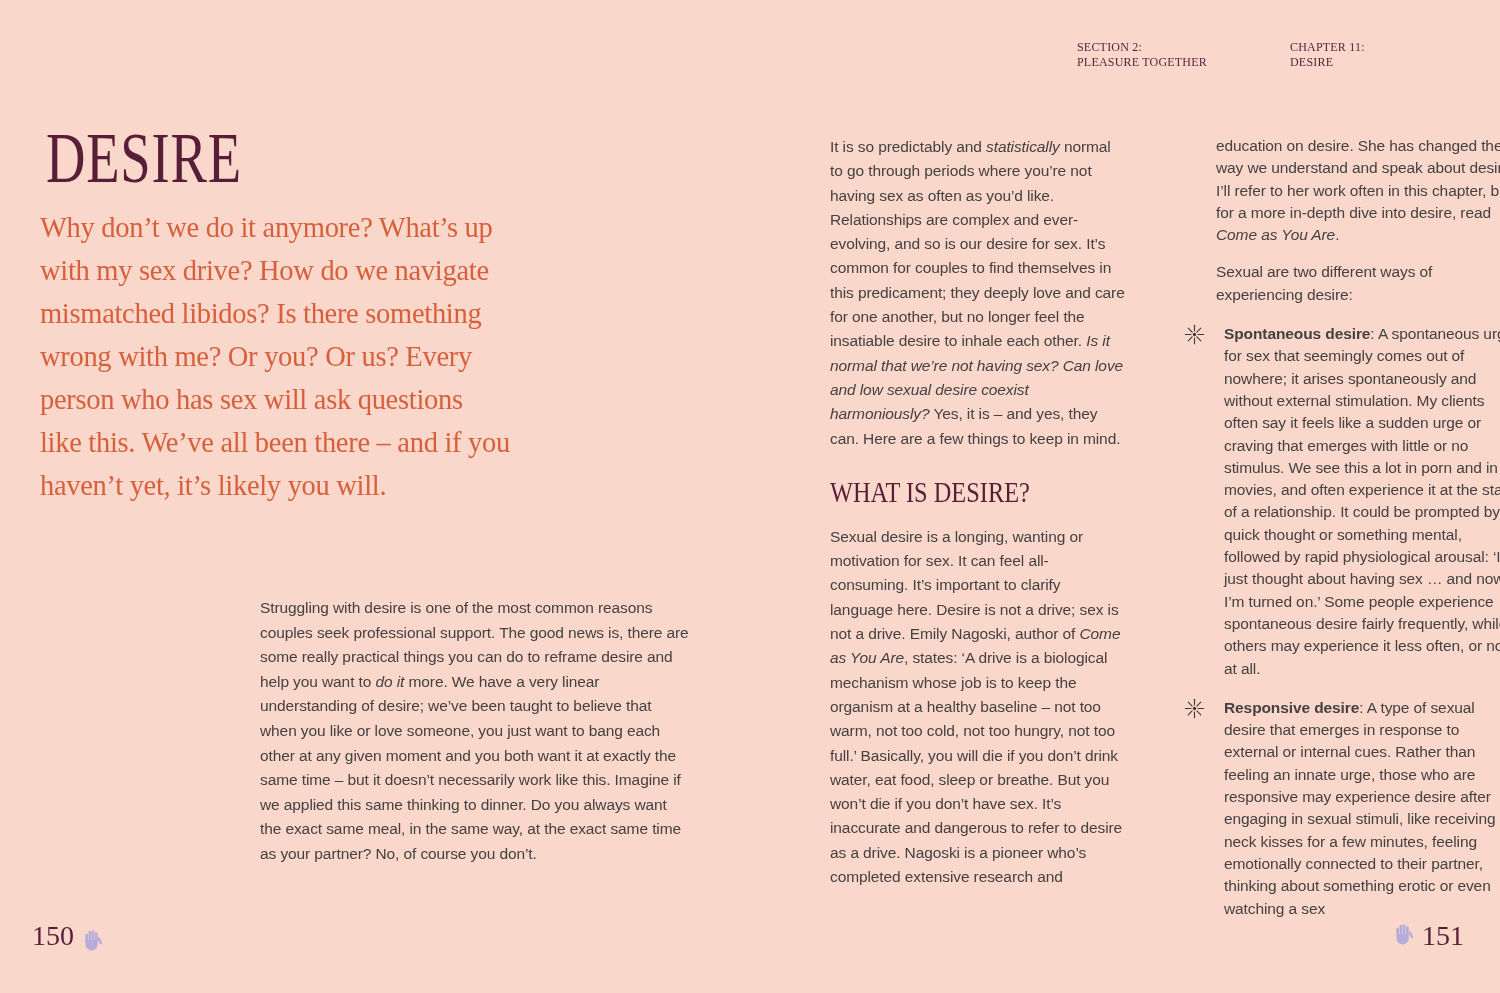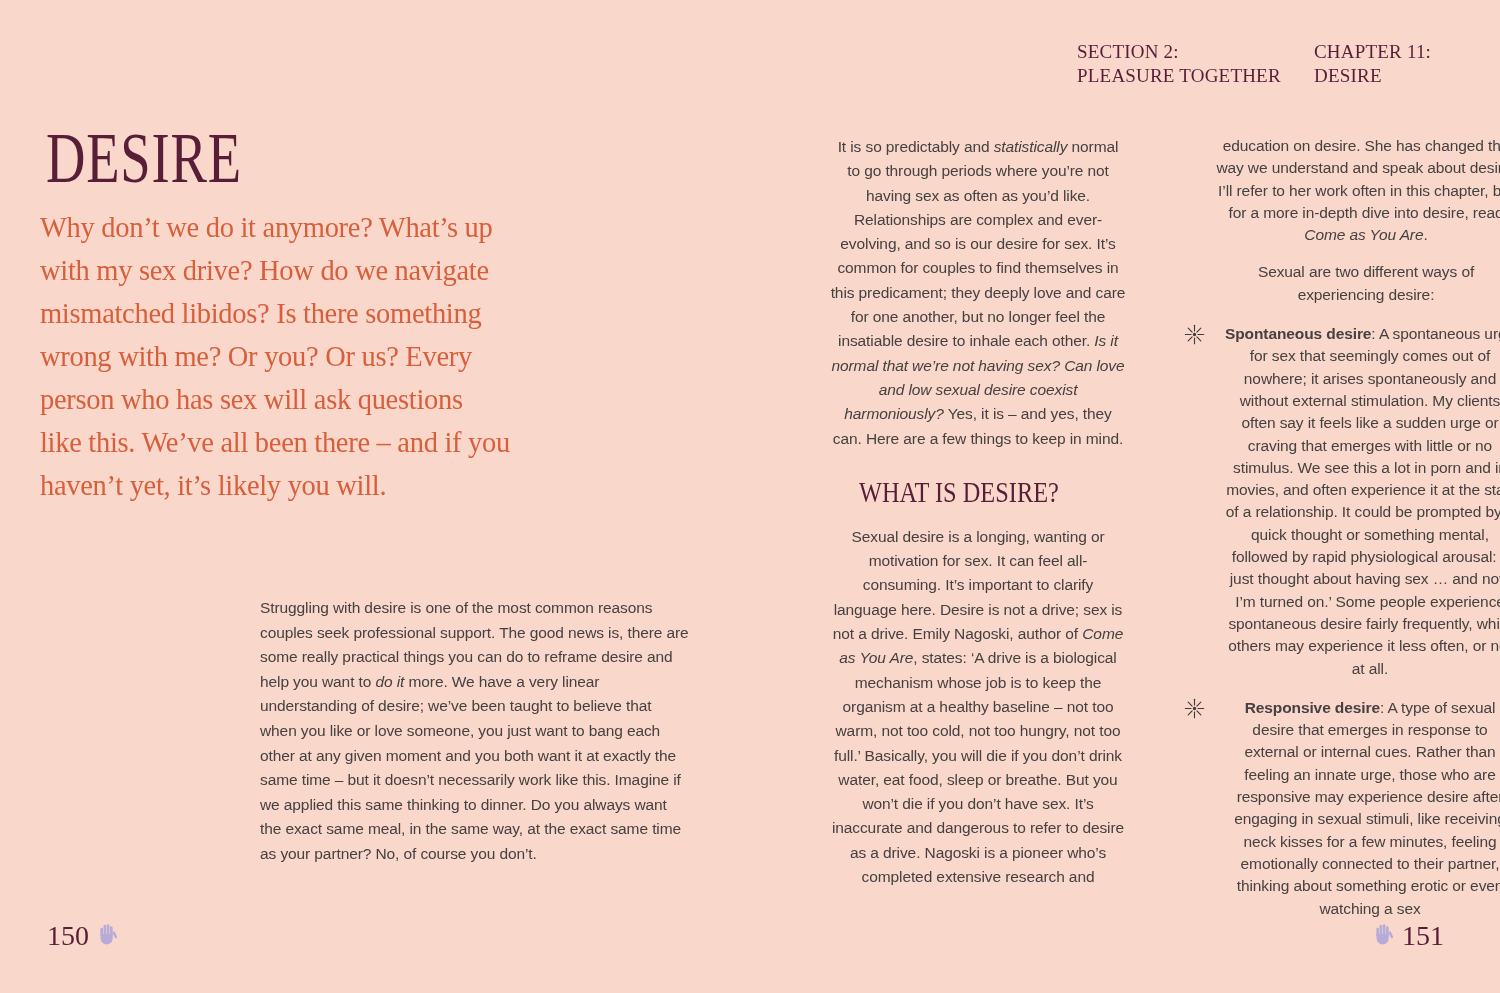--- a/index.html
+++ b/index.html
@@ -18,27 +18,27 @@
     color:var(--body);
     overflow:hidden;
   }
   .spread{position:absolute;inset:0;width:1500px;height:993px;}
 
   
   .running-head{
     position:absolute;top:40px;
     font-family:"Liberation Serif","DejaVu Serif",serif;
     color:var(--maroon);
-    font-size:19px;line-height:1.25;
+    font-size:12px;line-height:1.25;
     letter-spacing:.2px;
     text-transform:uppercase;
   }
   .running-head .rh-line{display:block;}
   #hdr-section{left:1077px;}
-  #hdr-chapter{left:1290px;margin-left:24px;}
+  #hdr-chapter{left:1290px;}
 
   
   .chapter-title{
     position:absolute;left:46px;top:122px;
     font-family:"Liberation Serif","DejaVu Serif",serif;
     font-weight:normal;
     color:var(--maroon);
     font-size:70px;line-height:1;
   }
   .chapter-title .squeeze{
@@ -54,21 +54,21 @@
     font-size:28.5px;line-height:43px;
     letter-spacing:-.3px;
   }
   .left-body{
     position:absolute;left:260px;top:596px;width:432px;
     font-size:15.5px;line-height:24.6px;
     letter-spacing:-.1px;
   }
 
   
-  .col{position:absolute;top:135px;text-align:center;}
+  .col{position:absolute;top:135px;}
   .col p{font-size:15.5px;line-height:24.3px;letter-spacing:-.1px;}
   #col-mid{left:830px;width:296px;}
   #col-right{left:1216px;width:300px;}
   #col-right p{line-height:22.3px;}
 
   .section-heading{
     font-family:"Liberation Serif","DejaVu Serif",serif;
     font-weight:normal;
     color:var(--maroon);
     font-size:29px;line-height:1;
@@ -87,22 +87,22 @@
   .bullet-text{flex:1;}
 
   
   .folio{
     position:absolute;top:920px;
     display:flex;align-items:center;gap:9px;
     font-family:"Liberation Serif","DejaVu Serif",serif;
     color:var(--maroon);
     font-size:28px;
   }
-  #folio-left{left:47px;}
-  #folio-right{right:56px;text-align:right;}
+  #folio-left{left:32px;align-items:flex-end;}
+  #folio-right{right:36px;text-align:right;}
   .hand-icon{color:var(--hand);display:inline-flex;margin-top:-4px;}
 </style>
 </head>
 <body>
 
 <div class="spread">
 
   <div class="running-head" id="hdr-section">
     <span class="rh-line">SECTION 2:</span>
     <span class="rh-line">PLEASURE TOGETHER</span>

